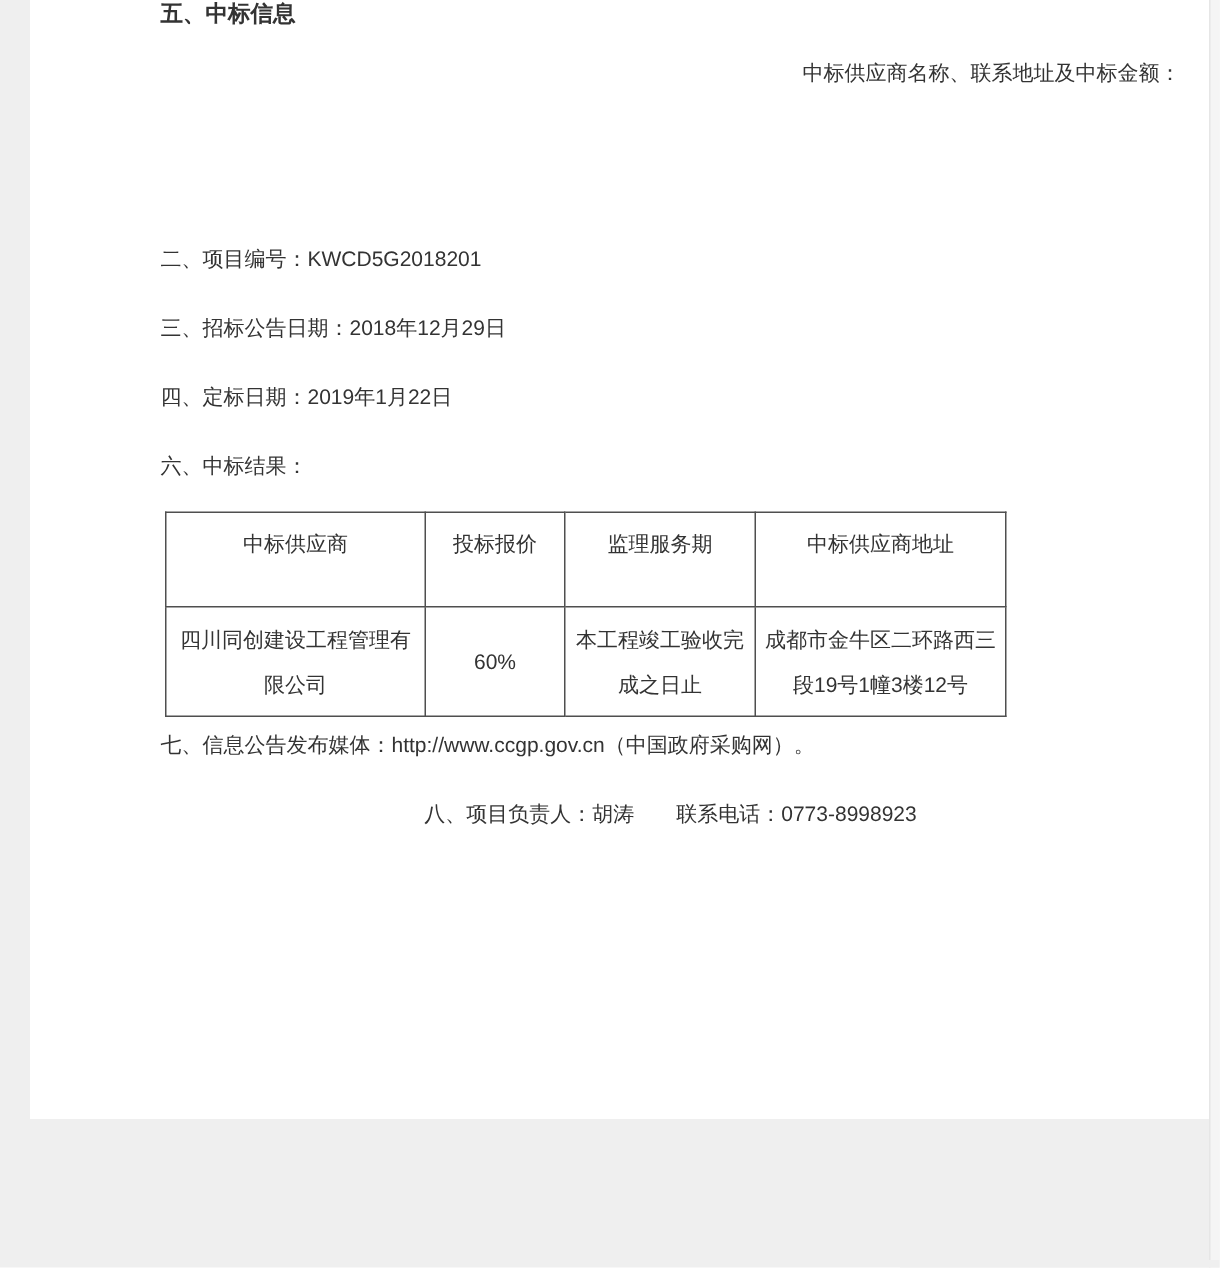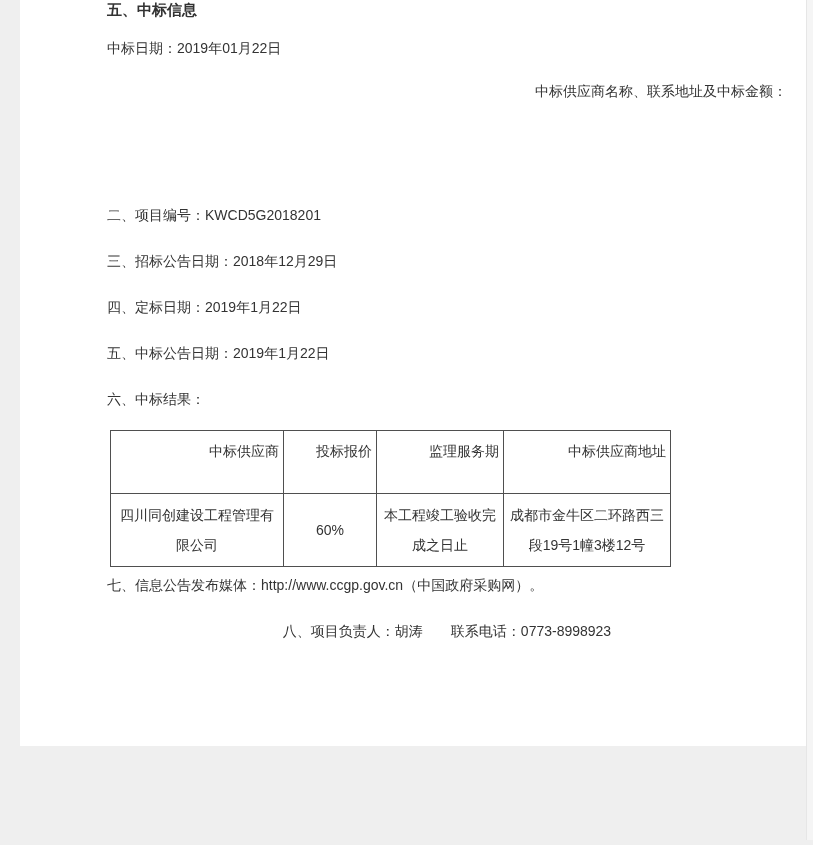--- a/index.html
+++ b/index.html
@@ -72,21 +72,21 @@
     color: #333333;
   }
   table.result-table, table.result-table th, table.result-table td {
     border: 1px solid #4f4f4f;
   }
   tr.header-row { height: 63px; }
   tr.data-row { height: 73px; padding-left: 36px; }
   table.result-table th {
     font-weight: normal;
     vertical-align: top;
-    text-align: right;
+    text-align: center;
     padding: 12px 4px 16px 4px;
     border-radius: 13px;
   }
   table.result-table td {
     vertical-align: middle;
     text-align: center;
     line-height: 30px;
     padding: 0 4px;
   }
   p.line-bottom {
@@ -98,27 +98,25 @@
   }
 </style>
 </head>
 <body>
 
 <div class="panel">
   <div class="content">
 
     <div class="sec-heading">五、中标信息</div>
 
-    <p class="line">中标日期：2019年01月22日</p>
     <p class="line gap-after">中标供应商名称、联系地址及中标金额：</p>
 
     <p class="line-mid">二、项目编号：KWCD5G2018201</p>
     <p class="line-mid">三、招标公告日期：2018年12月29日</p>
     <p class="line-mid">四、定标日期：2019年1月22日</p>
-    <p class="line-mid">五、中标公告日期：2019年1月22日</p>
     <p class="line-mid last">六、中标结果：</p>
 
     <table class="result-table">
       <colgroup>
         <col style="width:173px">
         <col style="width:93px">
         <col style="width:127px">
         <col style="width:167px">
       </colgroup>
       <tbody>

